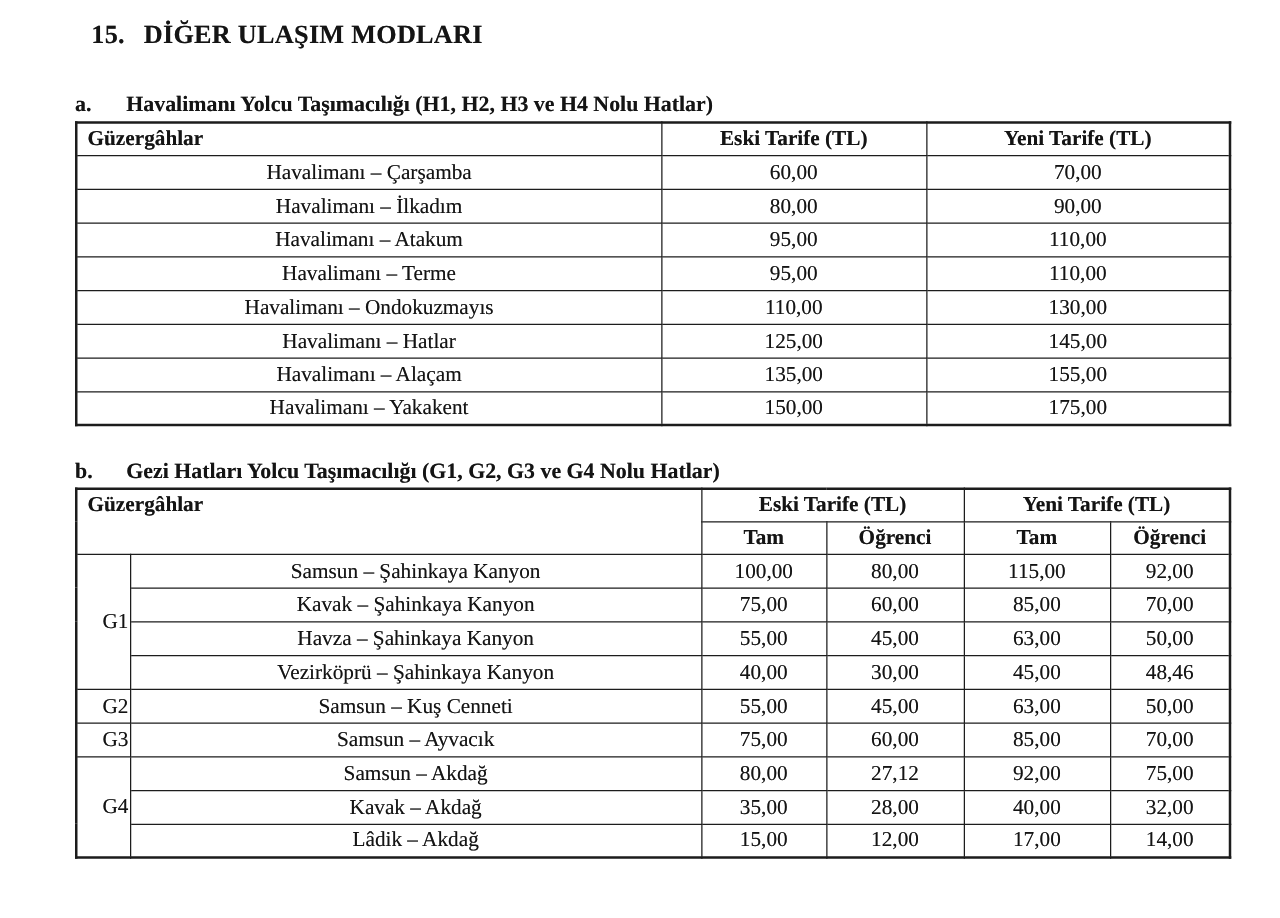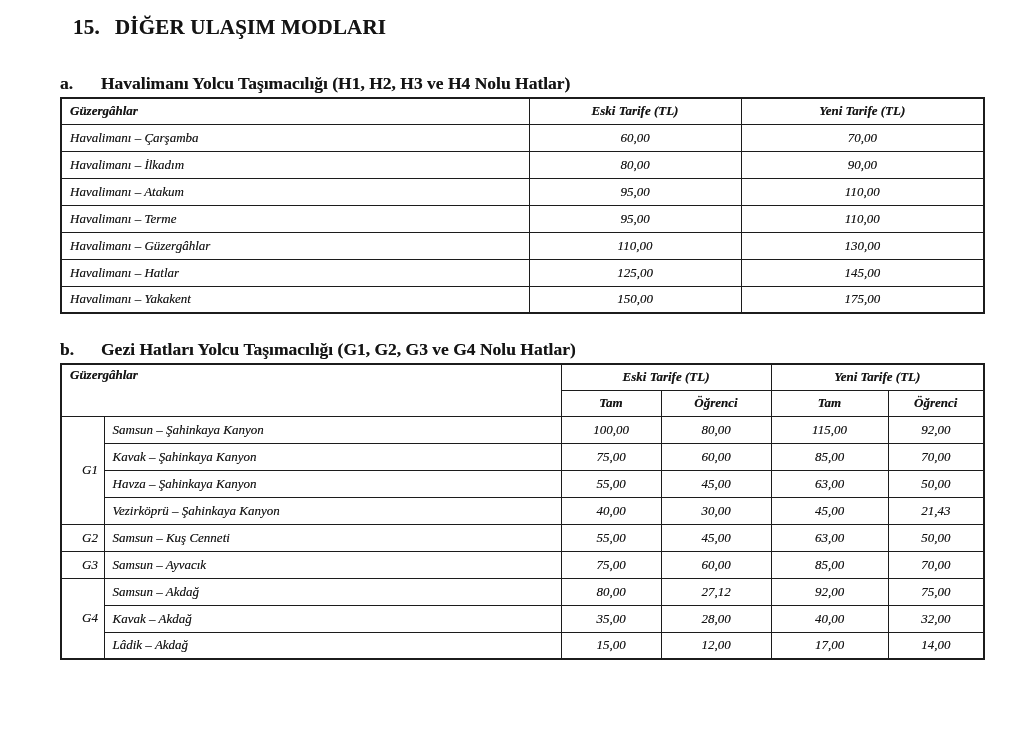--- a/index.html
+++ b/index.html
@@ -31,40 +31,39 @@
   }
   .section-heading .letter { width: 41px; flex: 0 0 41px; }
   .heading-a { margin-top: 33px; }
   .heading-b { margin-top: 25px; }
 
   table {
     border-collapse: collapse;
     table-layout: fixed;
     width: 923px;
     margin-top: 3px;
-    font-size: 13px;
-    font-style: italic;
+    font-size: 17px;
   }
   table, th, td { border: 1.5px solid #1c1c1c; }
   table { border-width: 2.5px; }
   th {
     font-weight: bold;
     padding: 1px 8px;
     height: 26px;
   }
   td {
     padding: 1px 8px;
     height: 27px;
     white-space: nowrap;
     overflow: hidden;
   }
   th.left { text-align: left; }
   th.center, td.num { text-align: center; }
   td.line { text-align: right; vertical-align: middle; padding: 1px 20px; }
-  td.route { text-align: left; }
+  td.route { text-align: center; }
   th.route-h { vertical-align: top; text-align: left; padding-top: 2px; }
 
   
   .doc { text-shadow: 0 0 0.5px rgba(20,20,20,0.55); }
 </style>
 </head>
 <body>
 
 <div class="doc">
 
@@ -106,28 +105,33 @@
           <td class="route">Havalimanı – Atakum</td>
           <td class="num">95,00</td>
           <td class="num">110,00</td>
         </tr>
         <tr>
           <td class="route">Havalimanı – Terme</td>
           <td class="num">95,00</td>
           <td class="num">110,00</td>
         </tr>
         <tr>
-          <td class="route">Havalimanı – Güzergâhlar</td>
+          <td class="route">Havalimanı – Ondokuzmayıs</td>
           <td class="num">110,00</td>
           <td class="num">130,00</td>
         </tr>
         <tr>
           <td class="route">Havalimanı – Hatlar</td>
           <td class="num">125,00</td>
           <td class="num">145,00</td>
+        </tr>
+        <tr>
+          <td class="route">Havalimanı – Alaçam</td>
+          <td class="num">135,00</td>
+          <td class="num">155,00</td>
         </tr>
         <tr>
           <td class="route">Havalimanı – Yakakent</td>
           <td class="num">150,00</td>
           <td class="num">175,00</td>
         </tr>
       </tbody>
   </table>
 
   <div class="section-heading heading-b">
@@ -178,21 +182,21 @@
           <td class="num">55,00</td>
           <td class="num">45,00</td>
           <td class="num">63,00</td>
           <td class="num">50,00</td>
         </tr>
         <tr>
           <td class="route">Vezirköprü – Şahinkaya Kanyon</td>
           <td class="num">40,00</td>
           <td class="num">30,00</td>
           <td class="num">45,00</td>
-          <td class="num">21,43</td>
+          <td class="num">48,46</td>
         </tr>
         <tr>
           <td class="line" rowspan="1">G2</td>
           <td class="route">Samsun – Kuş Cenneti</td>
           <td class="num">55,00</td>
           <td class="num">45,00</td>
           <td class="num">63,00</td>
           <td class="num">50,00</td>
         </tr>
         <tr>

